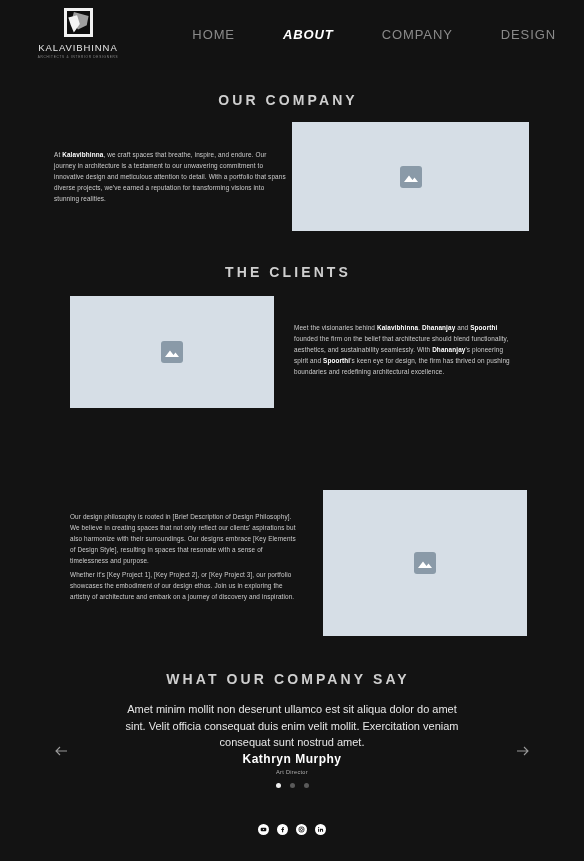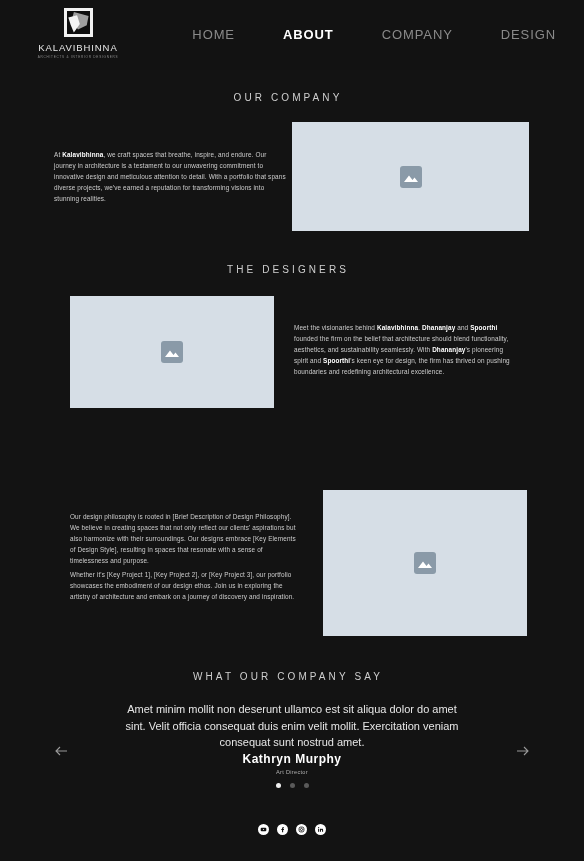--- a/index.html
+++ b/index.html
@@ -70,30 +70,31 @@
     display: flex; gap: 18px; align-items: center;
   }
   .nav-item {
     font-size: 13px;
     letter-spacing: 0.9px;
     color: #8a8a8a;
     cursor: pointer;
     white-space: nowrap;
     padding-left: 30px;
   }
-  .nav-item.active { color: #ffffff; font-weight: bold; }
+  .nav-item.active { color: #ffffff; font-weight: bold; font-style: italic; }
 
   
   .section-title {
     position: absolute;
     width: 576px;
     text-align: center;
-    font-size: 10px;
+    font-size: 14px;
     letter-spacing: 3.1px;
     color: #cfcfcf;
+    font-weight: bold;
   }
   #t-company { top: 92px; }
   #t-founders { top: 264px; }
   #t-design  { top: 459px; }
   #t-clients { top: 671px; }
 
   
   .ph {
     position: absolute;
     background: #d6dee6;
@@ -214,21 +215,21 @@
   <div class="ph" id="ph-company">
     <div class="ph-icon">
       <svg width="22" height="22" viewBox="0 0 22 22">
         <polygon points="4,16 9,9.5 12.5,14 14.5,11.5 18,16" fill="#ffffff"></polygon>
       </svg>
     </div>
   </div>
 
   <div class="copy" id="copy-company"><span>At </span><b>Kalavibhinna</b><span>, we craft spaces that breathe, inspire, and endure. Our journey in architecture is a testament to our unwavering commitment to innovative design and meticulous attention to detail. With a portfolio that spans diverse projects, we've earned a reputation for transforming visions into stunning realities.</span></div>
 
-  <div class="section-title" id="t-founders">THE DESIGNERS</div>
+  <div class="section-title" id="t-founders">THE CLIENTS</div>
 
   <div class="ph" id="ph-founders">
     <div class="ph-icon">
       <svg width="22" height="22" viewBox="0 0 22 22">
         <polygon points="4,16 9,9.5 12.5,14 14.5,11.5 18,16" fill="#ffffff"></polygon>
       </svg>
     </div>
   </div>
 
   <div class="copy" id="copy-founders"><span>Meet the visionaries behind </span><b>Kalavibhinna</b><span>. </span><b>Dhananjay</b><span> and </span><b>Spoorthi</b><span> founded the firm on the belief that architecture should blend functionality, aesthetics, and sustainability seamlessly. With </span><b>Dhananjay</b><span>'s pioneering spirit and </span><b>Spoorthi</b><span>'s keen eye for design, the firm has thrived on pushing boundaries and redefining architectural excellence.</span></div>

